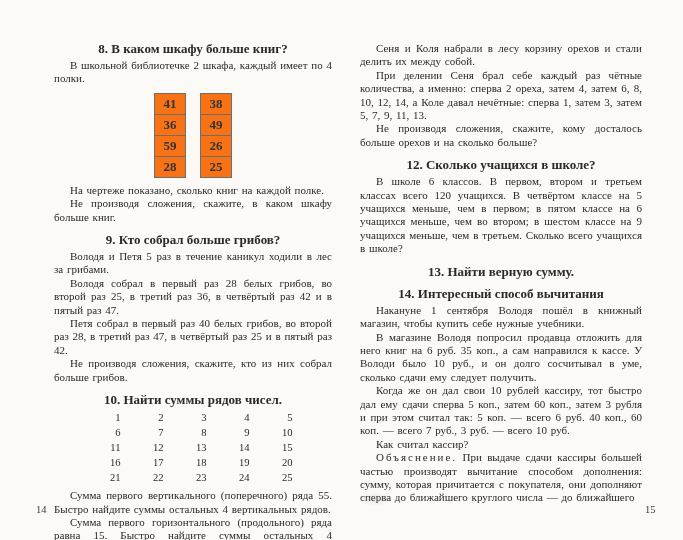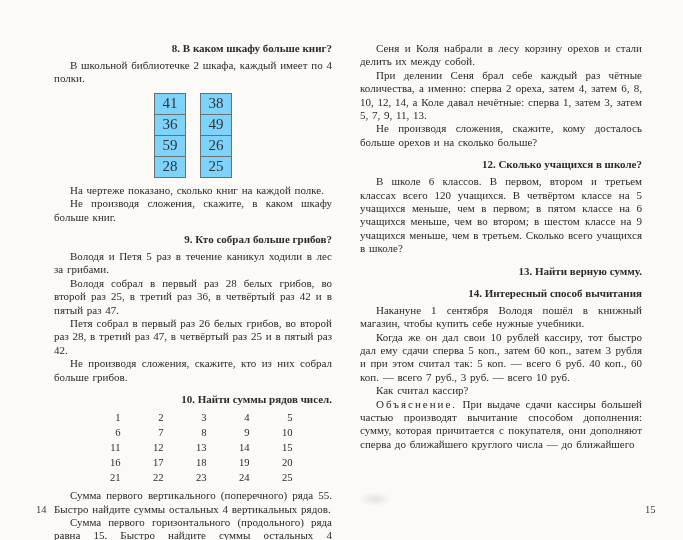--- a/index.html
+++ b/index.html
@@ -11,44 +11,44 @@
   }
   .spread { position:absolute; inset:0; }
   .page {
     position:absolute; top:0; height:540px; box-sizing:border-box;
     padding-top:42px;
   }
   .page-left  { left:54px;  width:278px; }
   .page-right { left:360px; width:282px; }
 
   .heading {
-    text-align:right; font-weight:bold;
-    font-size:11px; line-height:13px;
+    text-align:center; font-weight:bold;
+    font-size:13px; line-height:13px;
     margin:9px 0 4px 0;
   }
   .heading.first { margin-top:0; }
 
   .para {
     font-size:11px; line-height:13.4px;
     text-align:justify; text-indent:16px;
     margin:0; word-spacing:1px;
   }
 
   
   .shelves {
     display:flex; justify-content:center; gap:14px;
     margin:7px 0 6px 0;
   }
   .shelf-col { display:flex; flex-direction:column; }
   .shelf-cell {
     width:30px; height:20px; margin-top:-1px;
     border:1px solid #6e6e6a;
     display:flex; align-items:center; justify-content:center;
-    font-size:15px; font-weight:normal; color:#333;
-    background:#7dd3fc;
+    font-size:13px; font-weight:bold; color:#333;
+    background:#f97316;
   }
   .shelf-col .shelf-cell:first-child { margin-top:0; }
 
   
   .numgrid { margin:2px auto 4px auto; border-collapse:collapse; }
   .numgrid td {
     width:35px; text-align:right; padding:1px 8px 1px 0;
     font-size:10.6px; line-height:13px;
   }
 
@@ -94,21 +94,21 @@
       </div>
 
       <p class="para">На чертеже показано, сколько книг на каждой полке.</p>
       <p class="para">Не производя сложения, скажите, в каком шкафу больше книг.</p>
     </div>
 
     <div>
       <div class="heading">9. Кто собрал больше грибов?</div>
       <p class="para">Володя и Петя 5 раз в течение каникул ходили в лес за грибами.</p>
       <p class="para">Володя собрал в первый раз 28 белых грибов, во второй раз 25, в третий раз 36, в четвёртый раз 42 и в пятый раз 47.</p>
-      <p class="para">Петя собрал в первый раз 26 белых грибов, во второй раз 28, в третий раз 47, в четвёртый раз 25 и в пятый раз 42.</p>
+      <p class="para">Петя собрал в первый раз 40 белых грибов, во второй раз 28, в третий раз 47, в четвёртый раз 25 и в пятый раз 42.</p>
       <p class="para">Не производя сложения, скажите, кто из них собрал больше грибов.</p>
     </div>
 
     <div>
       <div class="heading">10. Найти суммы рядов чисел.</div>
 
       <table class="numgrid">
         <tbody>
             <tr>
           <td>1</td>
@@ -166,20 +166,21 @@
       <p class="para">В школе 6 классов. В первом, втором и третьем классах всего 120 учащихся. В четвёртом классе на 5 учащихся меньше, чем в первом; в пятом классе на 6 учащихся меньше, чем во втором; в шестом классе на 9 учащихся меньше, чем в третьем. Сколько всего учащихся в школе?</p>
     </div>
 
     <div>
       <div class="heading">13. Найти верную сумму.</div>
     </div>
 
     <div>
       <div class="heading">14. Интересный способ вычитания</div>
       <p class="para">Накануне 1 сентября Володя пошёл в книжный магазин, чтобы купить себе нужные учебники.</p>
+      <p class="para">В магазине Володя попросил продавца отложить для него книг на 6 руб. 35 коп., а сам направился к кассе. У Володи было 10 руб., и он долго сосчитывал в уме, сколько сдачи ему следует получить.</p>
       <p class="para">Когда же он дал свои 10 рублей кассиру, тот быстро дал ему сдачи сперва 5 коп., затем 60 коп., затем 3 рубля и при этом считал так: 5 коп. — всего 6 руб. 40 коп., 60 коп. — всего 7 руб., 3 руб. — всего 10 руб.</p>
       <p class="para">Как считал кассир?</p>
       <p class="para"><span class="expl-lead">Объяснение.</span> <span>При выдаче сдачи кассиры большей частью производят вычитание способом дополнения: сумму, которая причитается с покупателя, они дополняют сперва до ближайшего круглого числа — до ближайшего</span></p>
     </div>
   </div>
 
   <div class="pageno pageno-left">14</div>
   <div class="pageno pageno-right">15</div>
   <div class="smudge"></div>
 </div>

